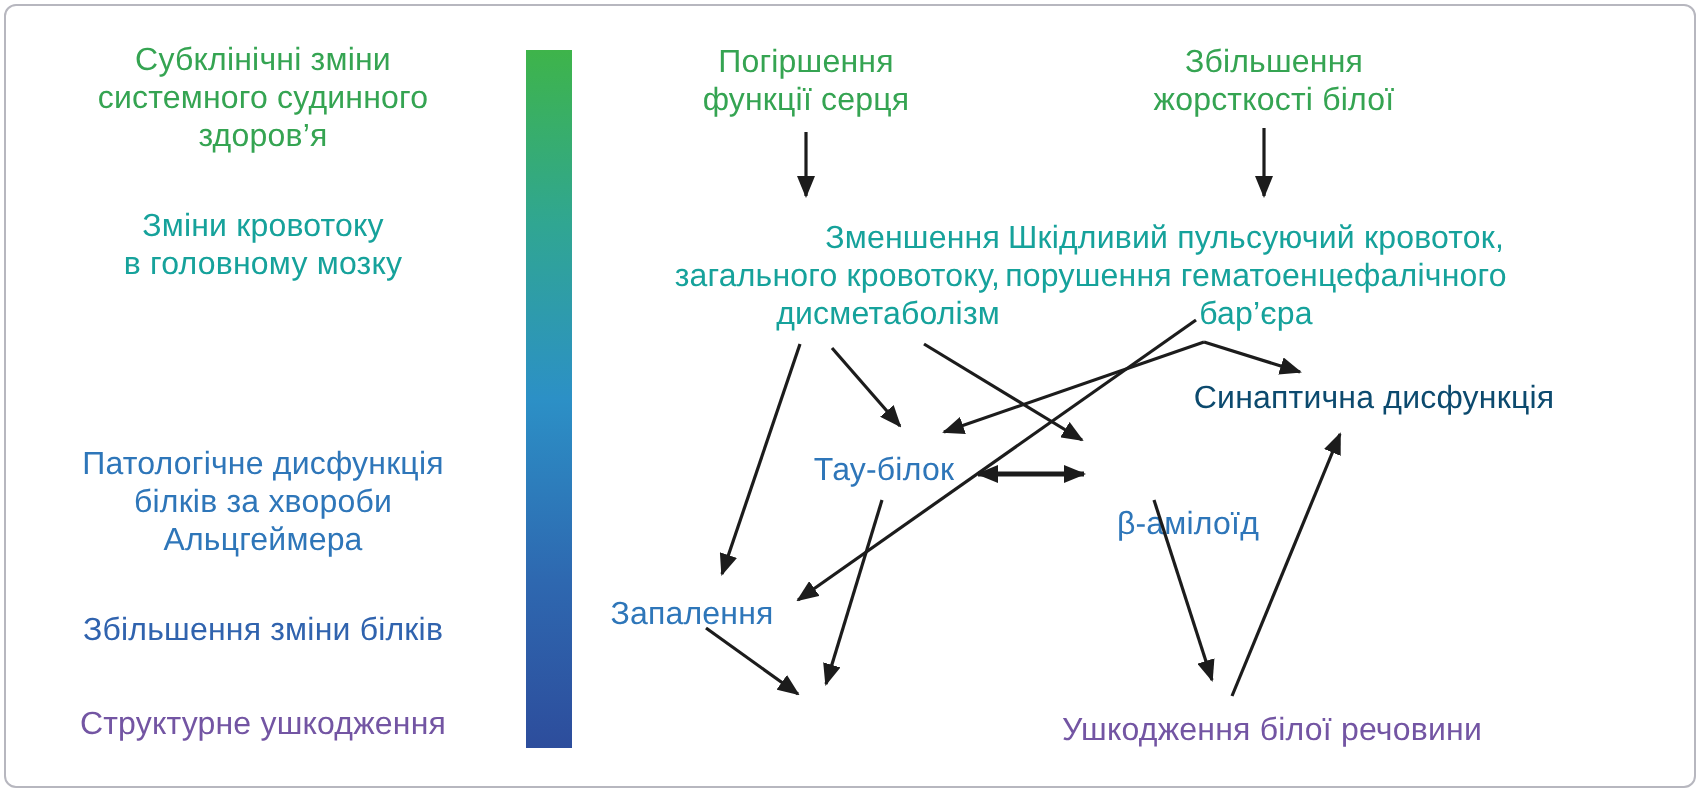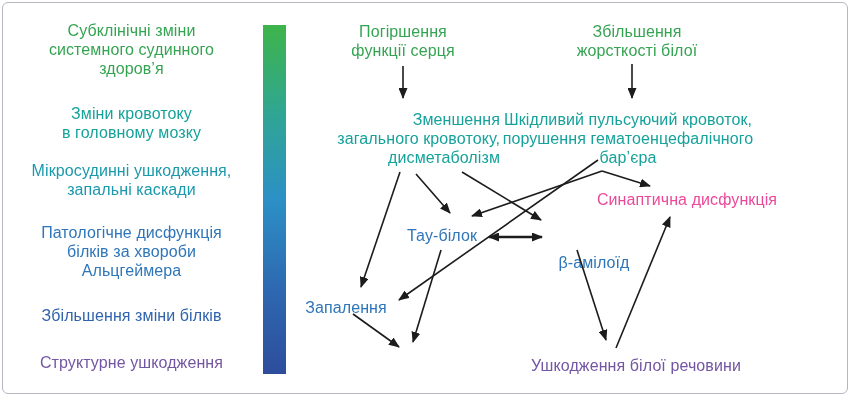--- a/index.html
+++ b/index.html
@@ -57,39 +57,37 @@
 <div id="stage">
   <div id="card" style="border-color: rgb(183, 183, 191);"></div>
 
   <div id="gradient-bar" style="background: linear-gradient(rgb(62, 180, 74) 0%, rgb(48, 166, 146) 25%, rgb(44, 144, 198) 50%, rgb(46, 104, 176) 76%, rgb(45, 77, 156) 100%);"></div>
 
   <div class="label li li-0" style="color: rgb(53, 164, 82);">Субклінічні зміни
 системного судинного
 здоров’я</div>
   <div class="label li li-1" style="color: rgb(22, 162, 155);">Зміни кровотоку
 в головному мозку</div>
-  <div class="label li li-2" style="color: rgb(27, 153, 172);">Мікросудинні ушкодження,
-запальні каскади</div>
   <div class="label li li-3" style="color: rgb(46, 118, 185);">Патологічне дисфункція
 білків за хвороби
 Альцгеймера</div>
   <div class="label li li-4" style="color: rgb(48, 99, 174);">Збільшення зміни білків</div>
   <div class="label li li-5" style="color: rgb(115, 85, 163);">Структурне ушкодження</div>
 
   <div class="label n-heart-function-decline" style="color: rgb(53, 164, 82);">Погіршення
 функції серця</div>
   <div class="label n-vascular-stiffness" style="color: rgb(53, 164, 82);">Збільшення
 жорсткості білої</div>
   <div class="label n-reduced-flow" style="color: rgb(22, 162, 155); text-align: right;">Зменшення
 загального кровотоку,
 дисметаболізм</div>
   <div class="label n-pulsatile-flow" style="color: rgb(22, 162, 155);">Шкідливий пульсуючий кровоток,
 порушення гематоенцефалічного
 бар’єра</div>
-  <div class="label n-synaptic-dysfunction" style="color: #ec4899;">Синаптична дисфункція</div>
+  <div class="label n-synaptic-dysfunction" style="color: #0c4a6e;">Синаптична дисфункція</div>
   <div class="label n-tau" style="color: rgb(46, 118, 185);">Тау-білок</div>
   <div class="label n-amyloid" style="color: rgb(46, 118, 185);">β-амілоїд</div>
   <div class="label n-inflammation" style="color: rgb(46, 118, 185);">Запалення</div>
   <div class="label n-neurodegeneration" style="color: rgb(115, 85, 163);">Нейродегенерація</div>
   <div class="label n-white-matter-damage" style="color: rgb(115, 85, 163);">Ушкодження білої речовини</div>
 
   <svg id="arrows" viewBox="0 0 851 400">
     <defs>
       <marker id="ah" markerUnits="userSpaceOnUse" markerWidth="11" markerHeight="9" refX="10" refY="4.5" orient="auto-start-reverse">
         <path d="M0,0 L11,4.5 L0,9 z" fill="#1c1c1c"></path>

